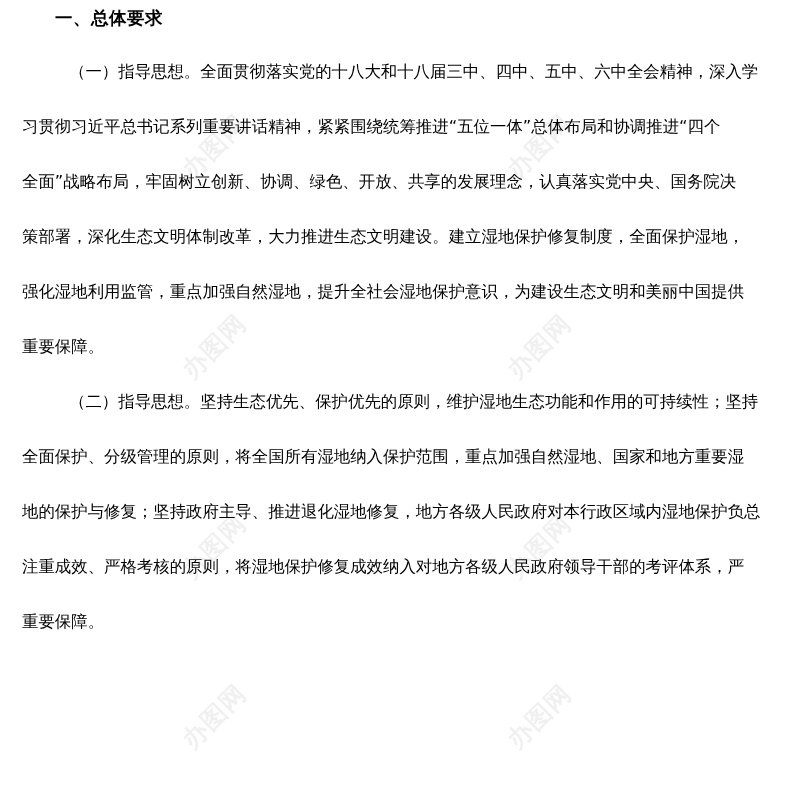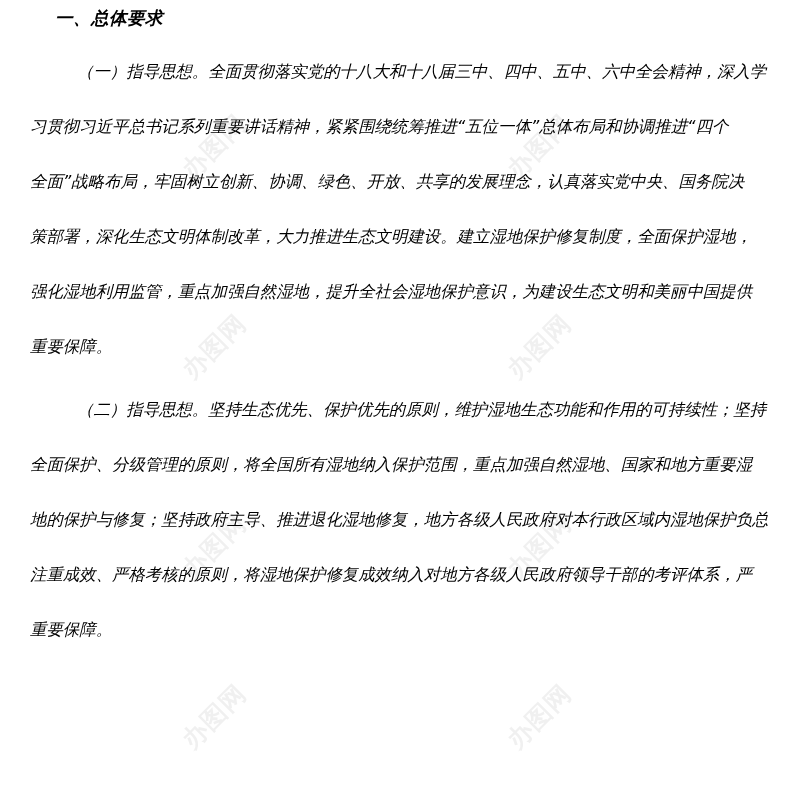--- a/index.html
+++ b/index.html
@@ -40,36 +40,35 @@
   }
 
   
   #page {
     position: relative;
     z-index: 1;
     width: 800px;
     height: 800px;
     box-sizing: border-box;
     padding: 0 22px 0 22px;
-    font-style: italic;
   }
 
   #doc-heading {
     font-size: 17.5px;
     font-weight: 700;
     line-height: 1;
     margin: 0;
     padding-top: 10px;
     padding-left: 33px;
     letter-spacing: 0.5px;
     white-space: nowrap;
   }
 
   .doc-paragraph {
-    margin: 8px;
+    margin: 0;
   }
 
   .doc-line {
     font-size: 16.4px;
     line-height: 55px;
     height: 55px;
     white-space: nowrap;
     letter-spacing: 0.02px;
   }
   .doc-line.indented {

